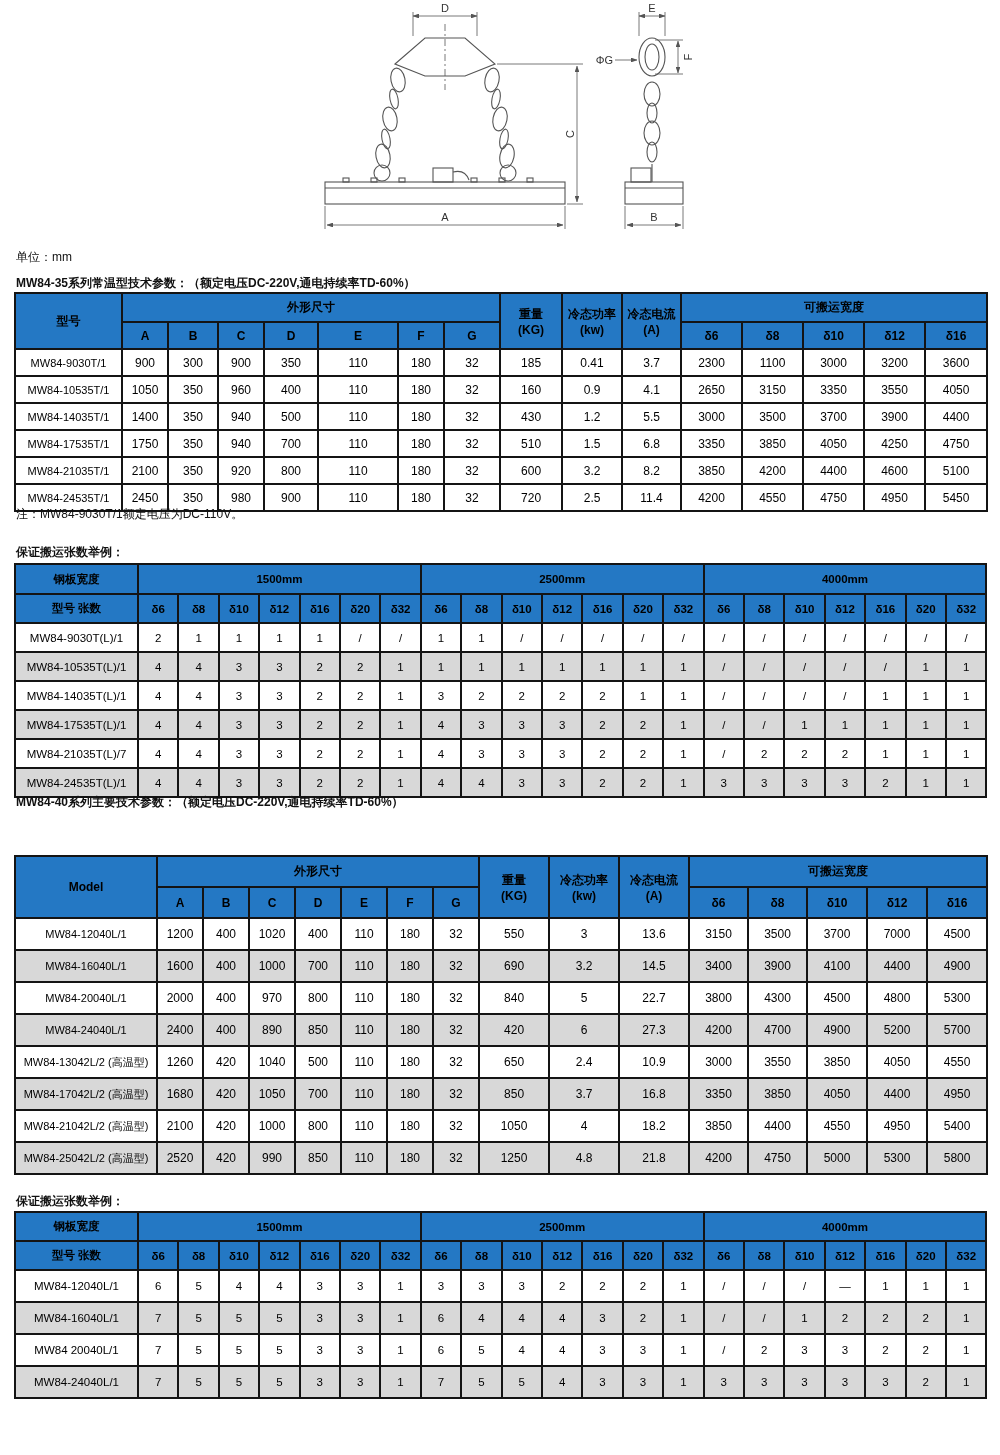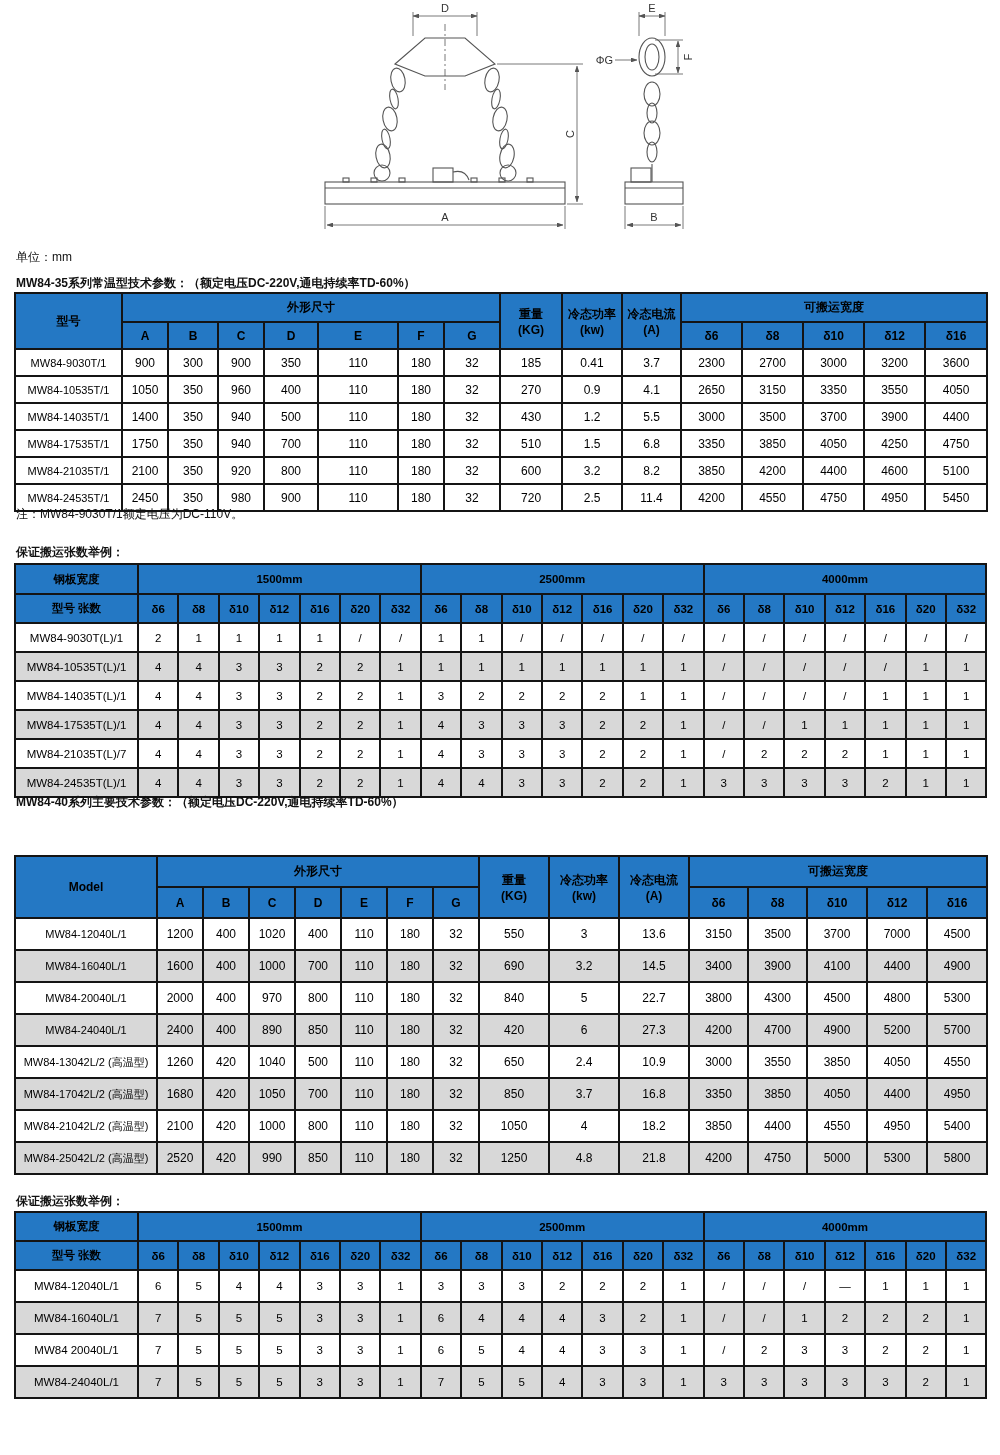--- a/index.html
+++ b/index.html
@@ -185,35 +185,35 @@
           <td>300</td>
           <td>900</td>
           <td>350</td>
           <td>110</td>
           <td>180</td>
           <td>32</td>
           <td>185</td>
           <td>0.41</td>
           <td>3.7</td>
           <td>2300</td>
-          <td>2700</td>
+          <td>1100</td>
           <td>3000</td>
           <td>3200</td>
           <td>3600</td>
         </tr>
         <tr>
           <td class="model">MW84-10535T/1</td>
           <td>1050</td>
           <td>350</td>
           <td>960</td>
           <td>400</td>
           <td>110</td>
           <td>180</td>
           <td>32</td>
-          <td>270</td>
+          <td>160</td>
           <td>0.9</td>
           <td>4.1</td>
           <td>2650</td>
           <td>3150</td>
           <td>3350</td>
           <td>3550</td>
           <td>4050</td>
         </tr>
         <tr>
           <td class="model">MW84-14035T/1</td>

